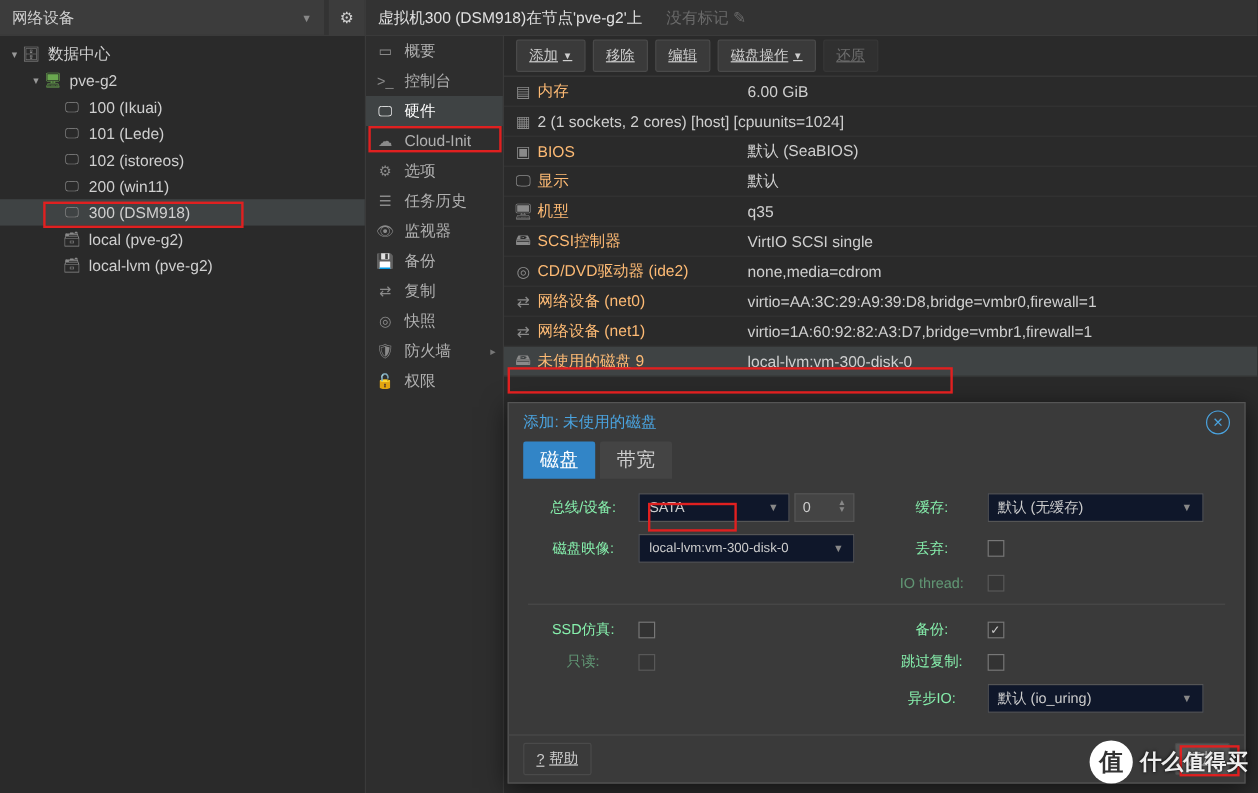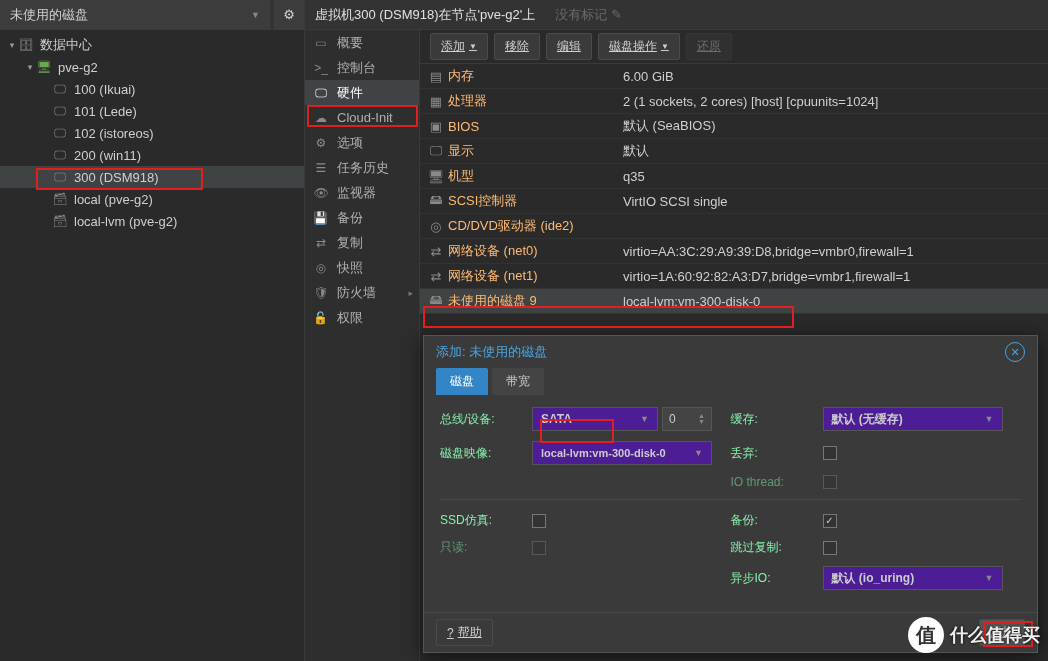--- a/index.html
+++ b/index.html
@@ -100,20 +100,21 @@
 .hw-icon { width: 24px; text-align: center; color: #8a8a8a; font-size: 13px; }
 .hw-label { width: 175px; color: #fdba74; }
 .hw-val { flex: 1; color: #cfcfcf; }
 .dialog {
   position: absolute;
   left: 423px; top: 335px;
   width: 615px; height: 318px;
   background: #3a3a3a;
   border: 1px solid #555;
   box-shadow: 0 4px 20px rgba(0,0,0,0.6);
+  text-align: center;
 }
 .dialog-title {
   height: 32px; display: flex; align-items: center;
   padding: 0 12px;
   color: #4aa3df;
   font-size: 13px;
   justify-content: space-between;
 }
 .close-x {
   width: 20px; height: 20px; border: 1px solid #4aa3df;
@@ -121,40 +122,39 @@
   display: flex; align-items: center; justify-content: center;
   color: #4aa3df; font-size: 11px;
 }
 .tabs {
   display: flex; padding: 0 12px; gap: 4px;
 }
 .tab {
   padding: 5px 14px;
   background: #444;
   color: #ccc;
-  font-size: 12px;
+  font-size: 16px;
   cursor: pointer;
   border-radius: 2px 2px 0 0;
 }
 .tab.active { background: #3285c7; color: #fff; }
 .form {
   padding: 12px 16px;
 }
 .form-row { display: flex; margin-bottom: 10px; }
 .form-col { flex: 1; display: flex; align-items: center; }
 .form-lbl { width: 92px; color: #86efac; font-size: 12px; }
 .form-ctrl {
   flex: 1; display: flex; gap: 4px; max-width: 180px;
 }
 .combo {
-  background: #4c1d95; border: 1px solid #555;
+  background: #0f172a; border: 1px solid #555;
   height: 24px; display: flex; align-items: center;
   padding: 0 8px; color: #ccc; font-size: 12px;
   justify-content: space-between;
-  font-weight: bold;
 }
 .combo .car { font-size: 9px; color: #888; }
 .spinner {
   width: 50px; background: #444; border: 1px solid #555;
   height: 24px; display: flex; align-items: center;
   padding: 0 6px; color: #ccc; font-size: 12px;
   justify-content: space-between;
 }
 .spinner .spins { font-size: 7px; line-height: 6px; color: #888; }
 .form-sep { border-top: 1px solid #4a4a4a; margin: 8px 0 12px; }
@@ -182,21 +182,21 @@
   display: flex; align-items: center; justify-content: center;
   font-size: 20px;
 }
 </style>
 </head>
 <body>
 
 <div class="sidebar">
   <div class="sidebar-header">
     <div class="view-select">
-      <span>未使用的磁盘</span>
+      <span>网络设备</span>
       <span style="font-size:9px;color:#888">▼</span>
     </div>
     <div class="gear-btn">
       <span>⚙</span>
     </div>
   </div>
   <div class="tree">
     <div class="tree-row" style="padding-left:6px">
       <span class="tree-arrow">▾</span>
       <span class="tree-icon">🗄</span>
@@ -319,21 +319,20 @@
           </div>
       </div>
       <div class="hw-table">
         <div class="hw-row">
             <span class="hw-icon">▤</span>
             <span class="hw-label">内存</span>
             <span class="hw-val">6.00 GiB</span>
           </div>
         <div class="hw-row">
             <span class="hw-icon">▦</span>
-            <span class="hw-label">处理器</span>
             <span class="hw-val">2 (1 sockets, 2 cores) [host] [cpuunits=1024]</span>
           </div>
         <div class="hw-row">
             <span class="hw-icon">▣</span>
             <span class="hw-label">BIOS</span>
             <span class="hw-val">默认 (SeaBIOS)</span>
           </div>
         <div class="hw-row">
             <span class="hw-icon">🖵</span>
             <span class="hw-label">显示</span>
@@ -345,20 +344,21 @@
             <span class="hw-val">q35</span>
           </div>
         <div class="hw-row">
             <span class="hw-icon">🖴</span>
             <span class="hw-label">SCSI控制器</span>
             <span class="hw-val">VirtIO SCSI single</span>
           </div>
         <div class="hw-row">
             <span class="hw-icon">◎</span>
             <span class="hw-label">CD/DVD驱动器 (ide2)</span>
+            <span class="hw-val">none,media=cdrom</span>
           </div>
         <div class="hw-row">
             <span class="hw-icon">⇄</span>
             <span class="hw-label">网络设备 (net0)</span>
             <span class="hw-val">virtio=AA:3C:29:A9:39:D8,bridge=vmbr0,firewall=1</span>
           </div>
         <div class="hw-row">
             <span class="hw-icon">⇄</span>
             <span class="hw-label">网络设备 (net1)</span>
             <span class="hw-val">virtio=1A:60:92:82:A3:D7,bridge=vmbr1,firewall=1</span>

